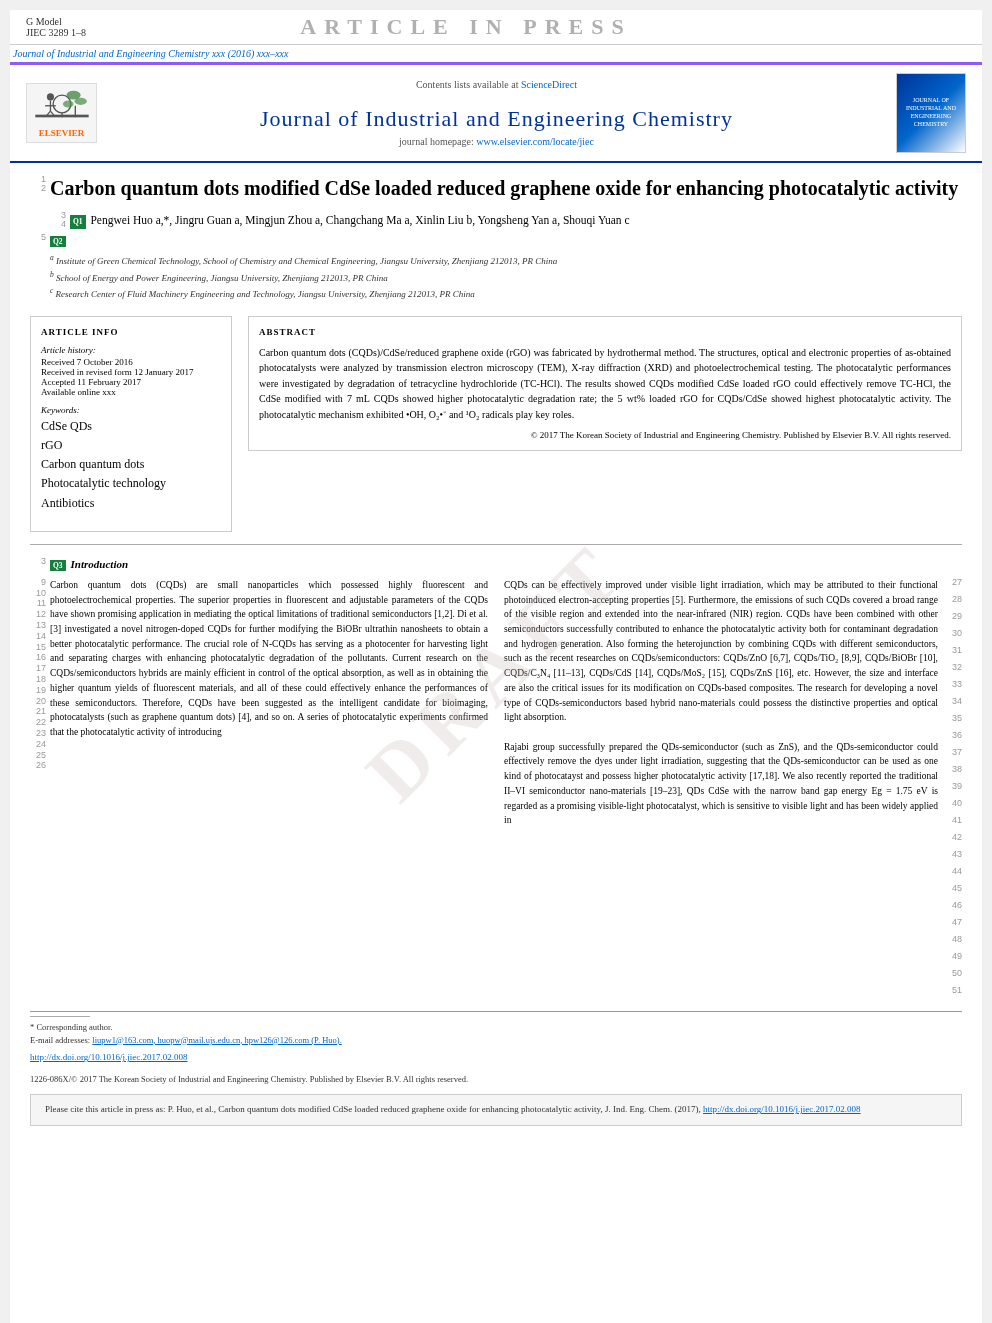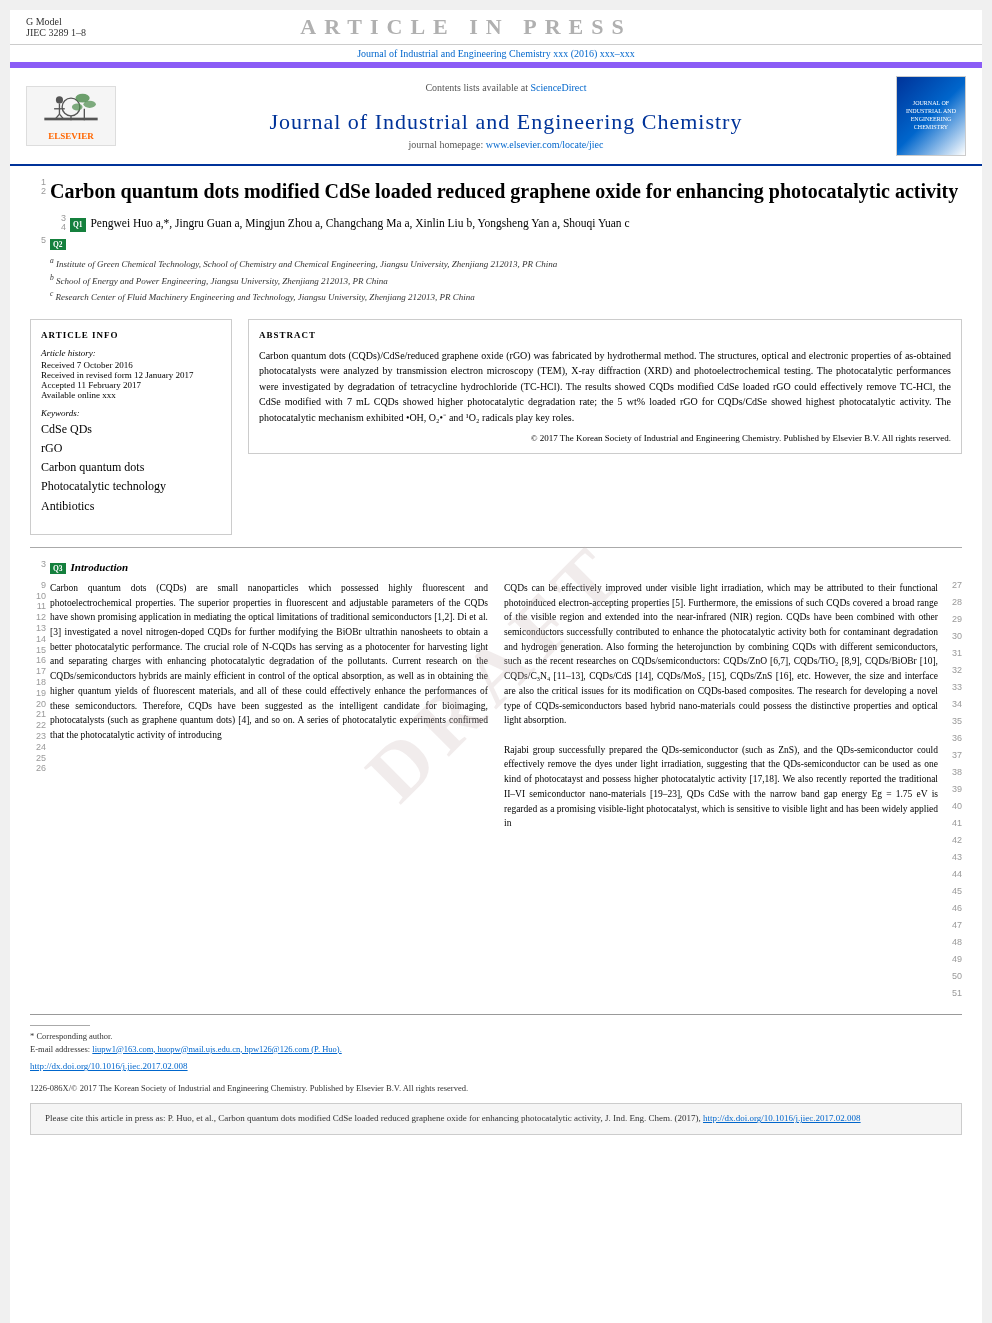--- a/index.html
+++ b/index.html
@@ -30,40 +30,40 @@
     .top-bar-left {
       font-size: 10px;
       color: #333;
     }
     .top-bar-center {
       font-size: 11px;
       text-align: center;
       flex: 1;
     }
     .journal-title-bar {
-      text-align: center;
       font-size: 10px;
       color: #0066cc;
       padding: 3px;
-      border-bottom: 6px solid #8b5cf6;
+      border-bottom: 3px solid #8b5cf6;
+      font-style: italic;
     }
     
     .journal-header {
       display: flex;
       align-items: center;
       border-bottom: 2px solid #003399;
       padding: 8px 16px;
       gap: 12px;
     }
     .journal-header-left {
       display: flex;
       align-items: center;
     }
     .elsevier-logo {
-      width: 90px;
+      width: 71px;
       height: 60px;
       background: #f5f5f5;
       border: 1px solid #ddd;
       display: flex;
       flex-direction: column;
       align-items: center;
       justify-content: center;
       font-size: 8px;
       color: #f60;
       font-weight: bold;
@@ -257,21 +257,21 @@
     .body-text {
       font-size: 9.5px;
       line-height: 1.55;
       text-align: justify;
       color: #000;
     }
     
     .footer-section {
       margin-top: 16px;
       border-top: 1px solid #999;
-      padding-top: 6px;
+      padding-top: 0;
       font-size: 8.5px;
     }
     .footer-note {
       font-size: 8.5px;
       color: #333;
       line-height: 1.5;
     }
     .footer-note a {
       color: #0066cc;
     }

